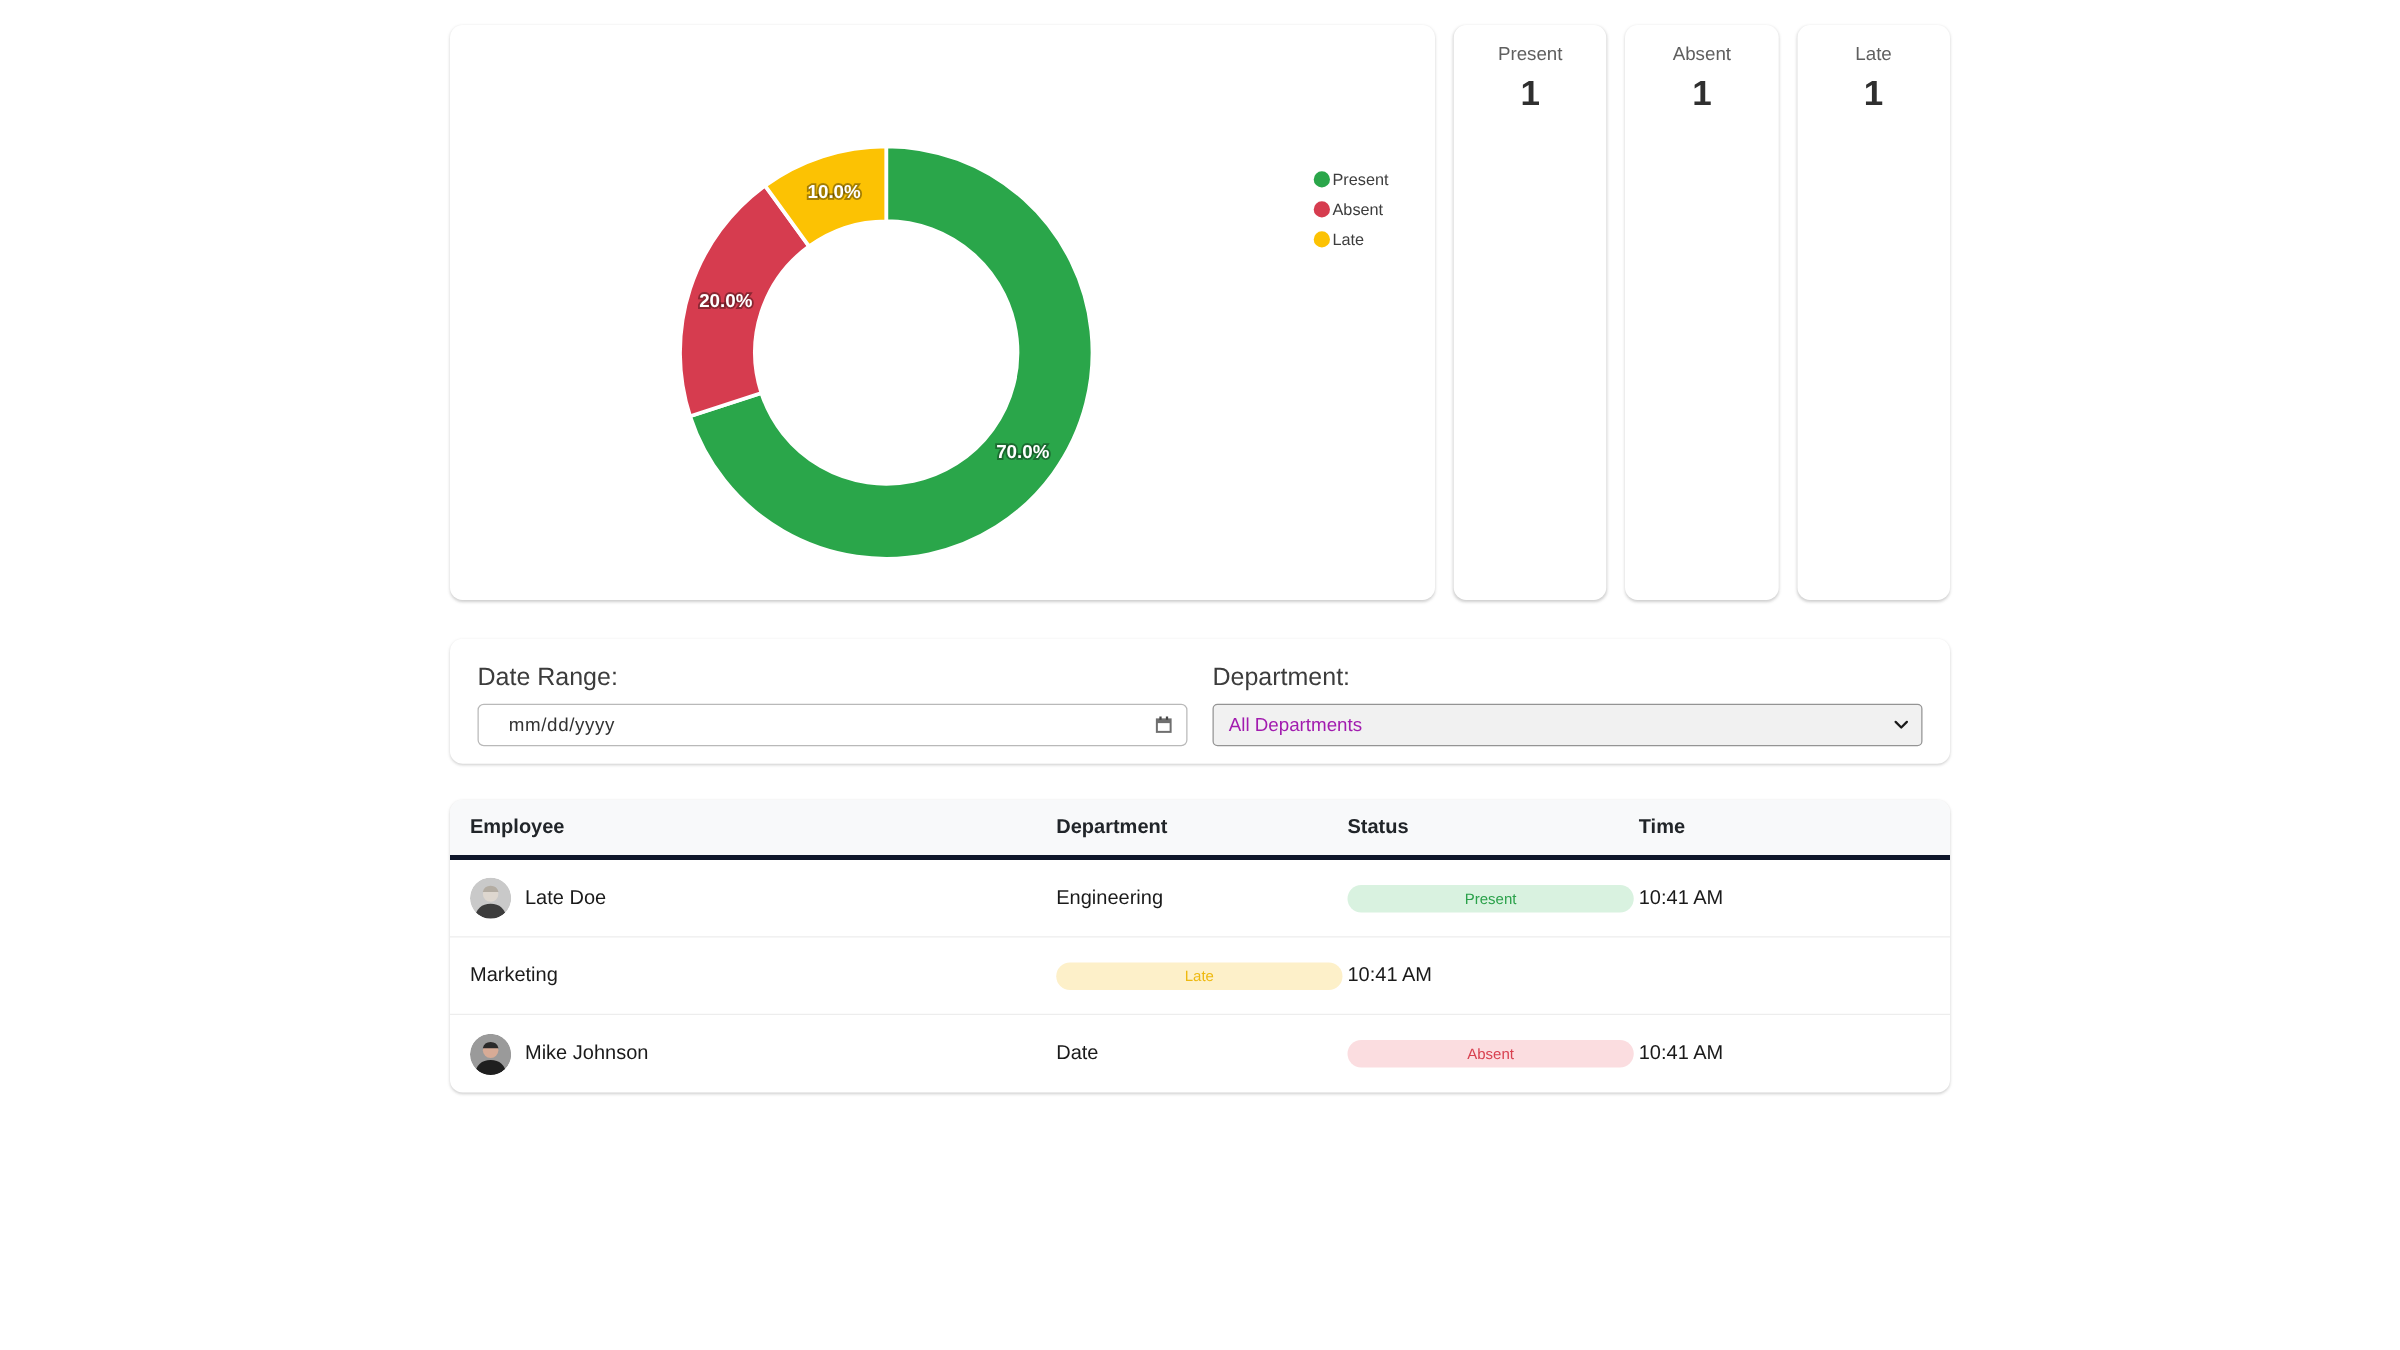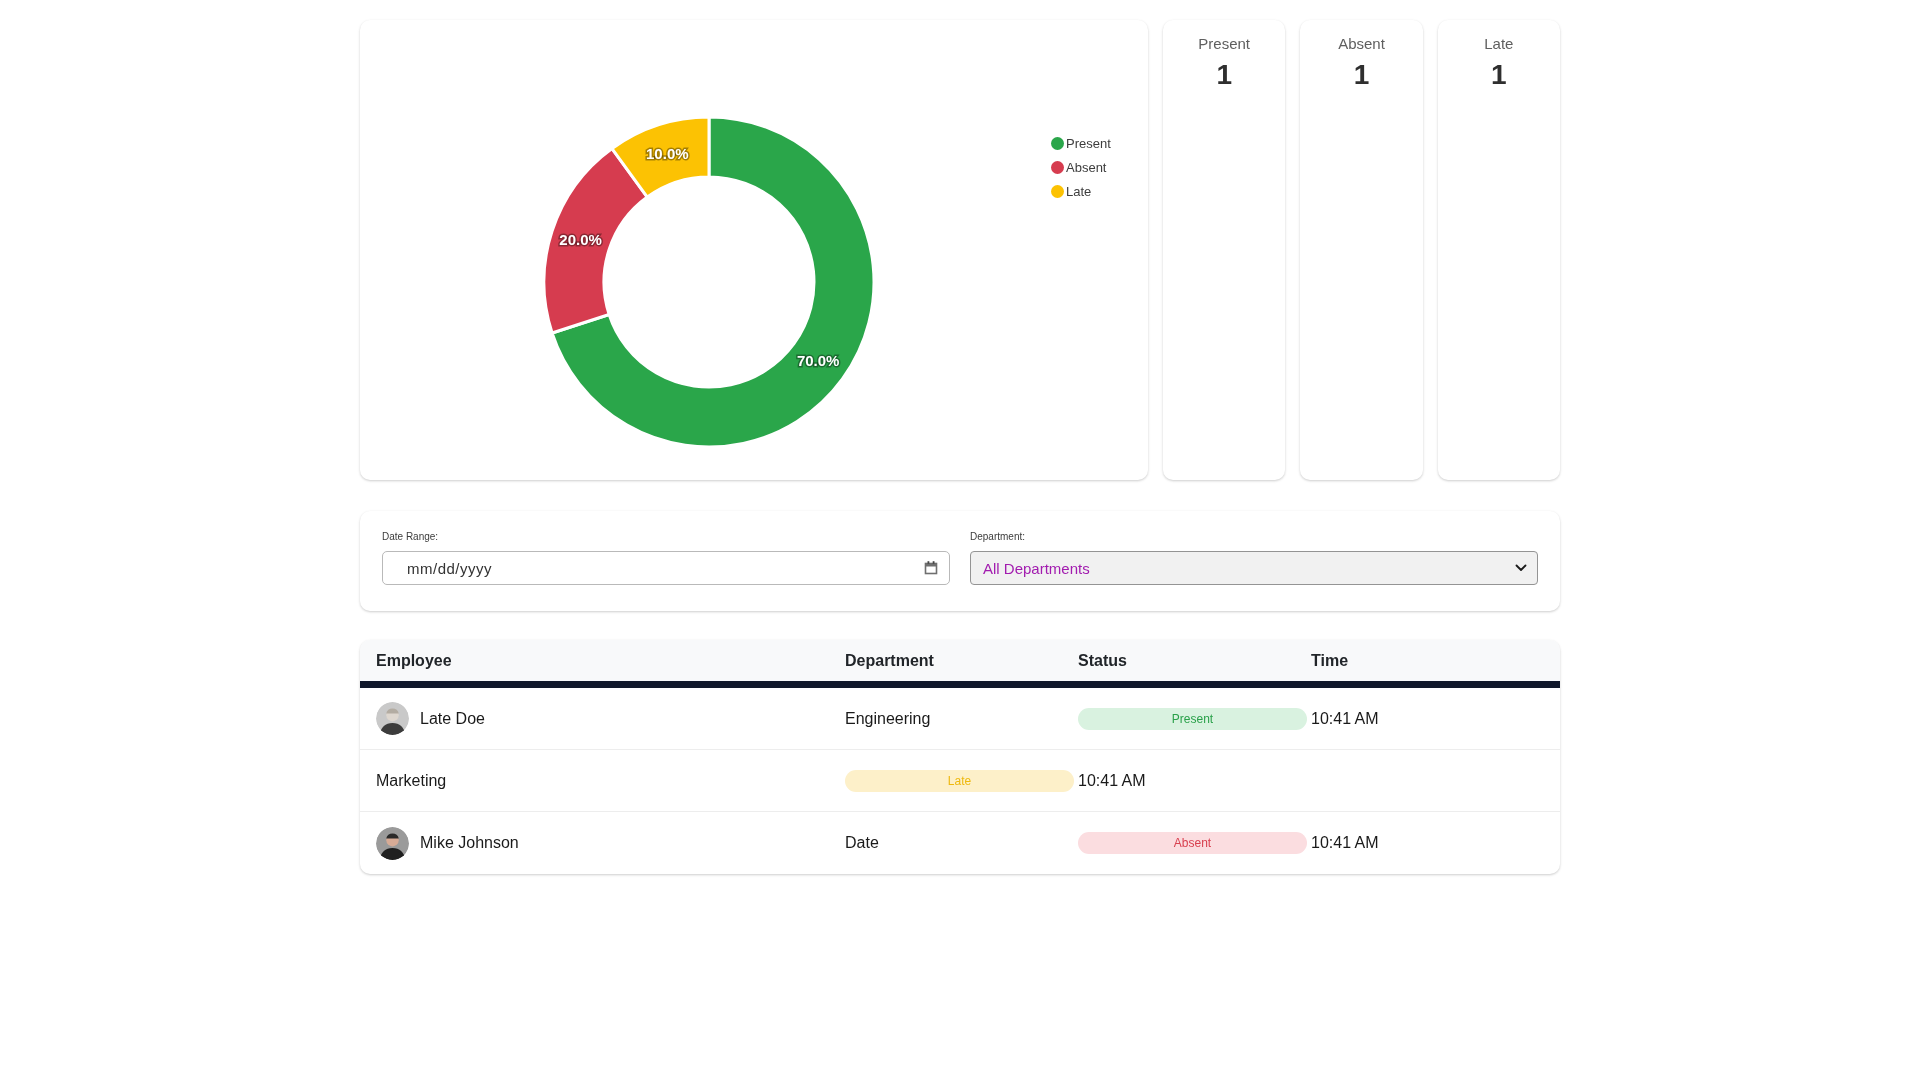--- a/index.html
+++ b/index.html
@@ -18,32 +18,32 @@
   .legend-dot { width:13px; height:13px; border-radius:50%; flex:none; }
   .legend-label { font-size:13px; color:#3d3d3d; }
 
   .stat-card { text-align:center; padding-top:15px; }
   .stat-label { font-size:15px; color:#5f5f5f; }
   .stat-value { font-size:28px; font-weight:bold; color:#2f2f2f; margin-top:7px; }
 
   
   .filter-card { margin-top:31px; height:100px; padding:20px 22px; display:flex; gap:20px; }
   .filter-group { flex:1; }
-  .filter-label { font-size:10px; color:#3c3c3c; margin-bottom:9px; }
+  .filter-label { font-size:20px; color:#3c3c3c; margin-bottom:9px; }
   .date-input { height:34px; background:#fff; border:1px solid #b9b9b9; border-radius:5px;
     display:flex; align-items:center; justify-content:space-between; padding:0 10px 0 24px;
     font-size:15px; color:#333; letter-spacing:.5px; cursor:text; }
   .select-input { height:34px; background:#f1f1f1; border:1px solid #949494; border-radius:4px;
     display:flex; align-items:center; justify-content:space-between; padding:0 10px 0 12px;
     font-size:15px; color:#a21caf; cursor:default; }
 
   
   .table-card { margin-top:29px; overflow:hidden; }
   .t-header, .t-row { display:grid; grid-template-columns:469px 233px 233px 1fr; align-items:center; padding:0 16px; }
-  .t-header { height:48px; background:#f8f9fa; border-bottom:7px solid #0f172a; }
+  .t-header { height:48px; background:#f8f9fa; border-bottom:4px solid #0f172a; }
   .t-header > div { font-size:16px; font-weight:bold; color:#212529; }
   .t-row { height:62px; border-bottom:1px solid #ededed; }
   .t-row:last-child { border-bottom:none; }
   .emp-cell { display:flex; align-items:center; gap:11px; }
   .avatar { width:33px; height:33px; border-radius:50%; overflow:hidden; flex:none; }
   .emp-name, .dept-cell, .time-cell { font-size:16px; color:#1a1a1a; }
   .badge { width:229px; height:22px; border-radius:11px; font-size:12px;
     display:flex; align-items:center; justify-content:center; }
 
   .icon-svg { display:block; }

